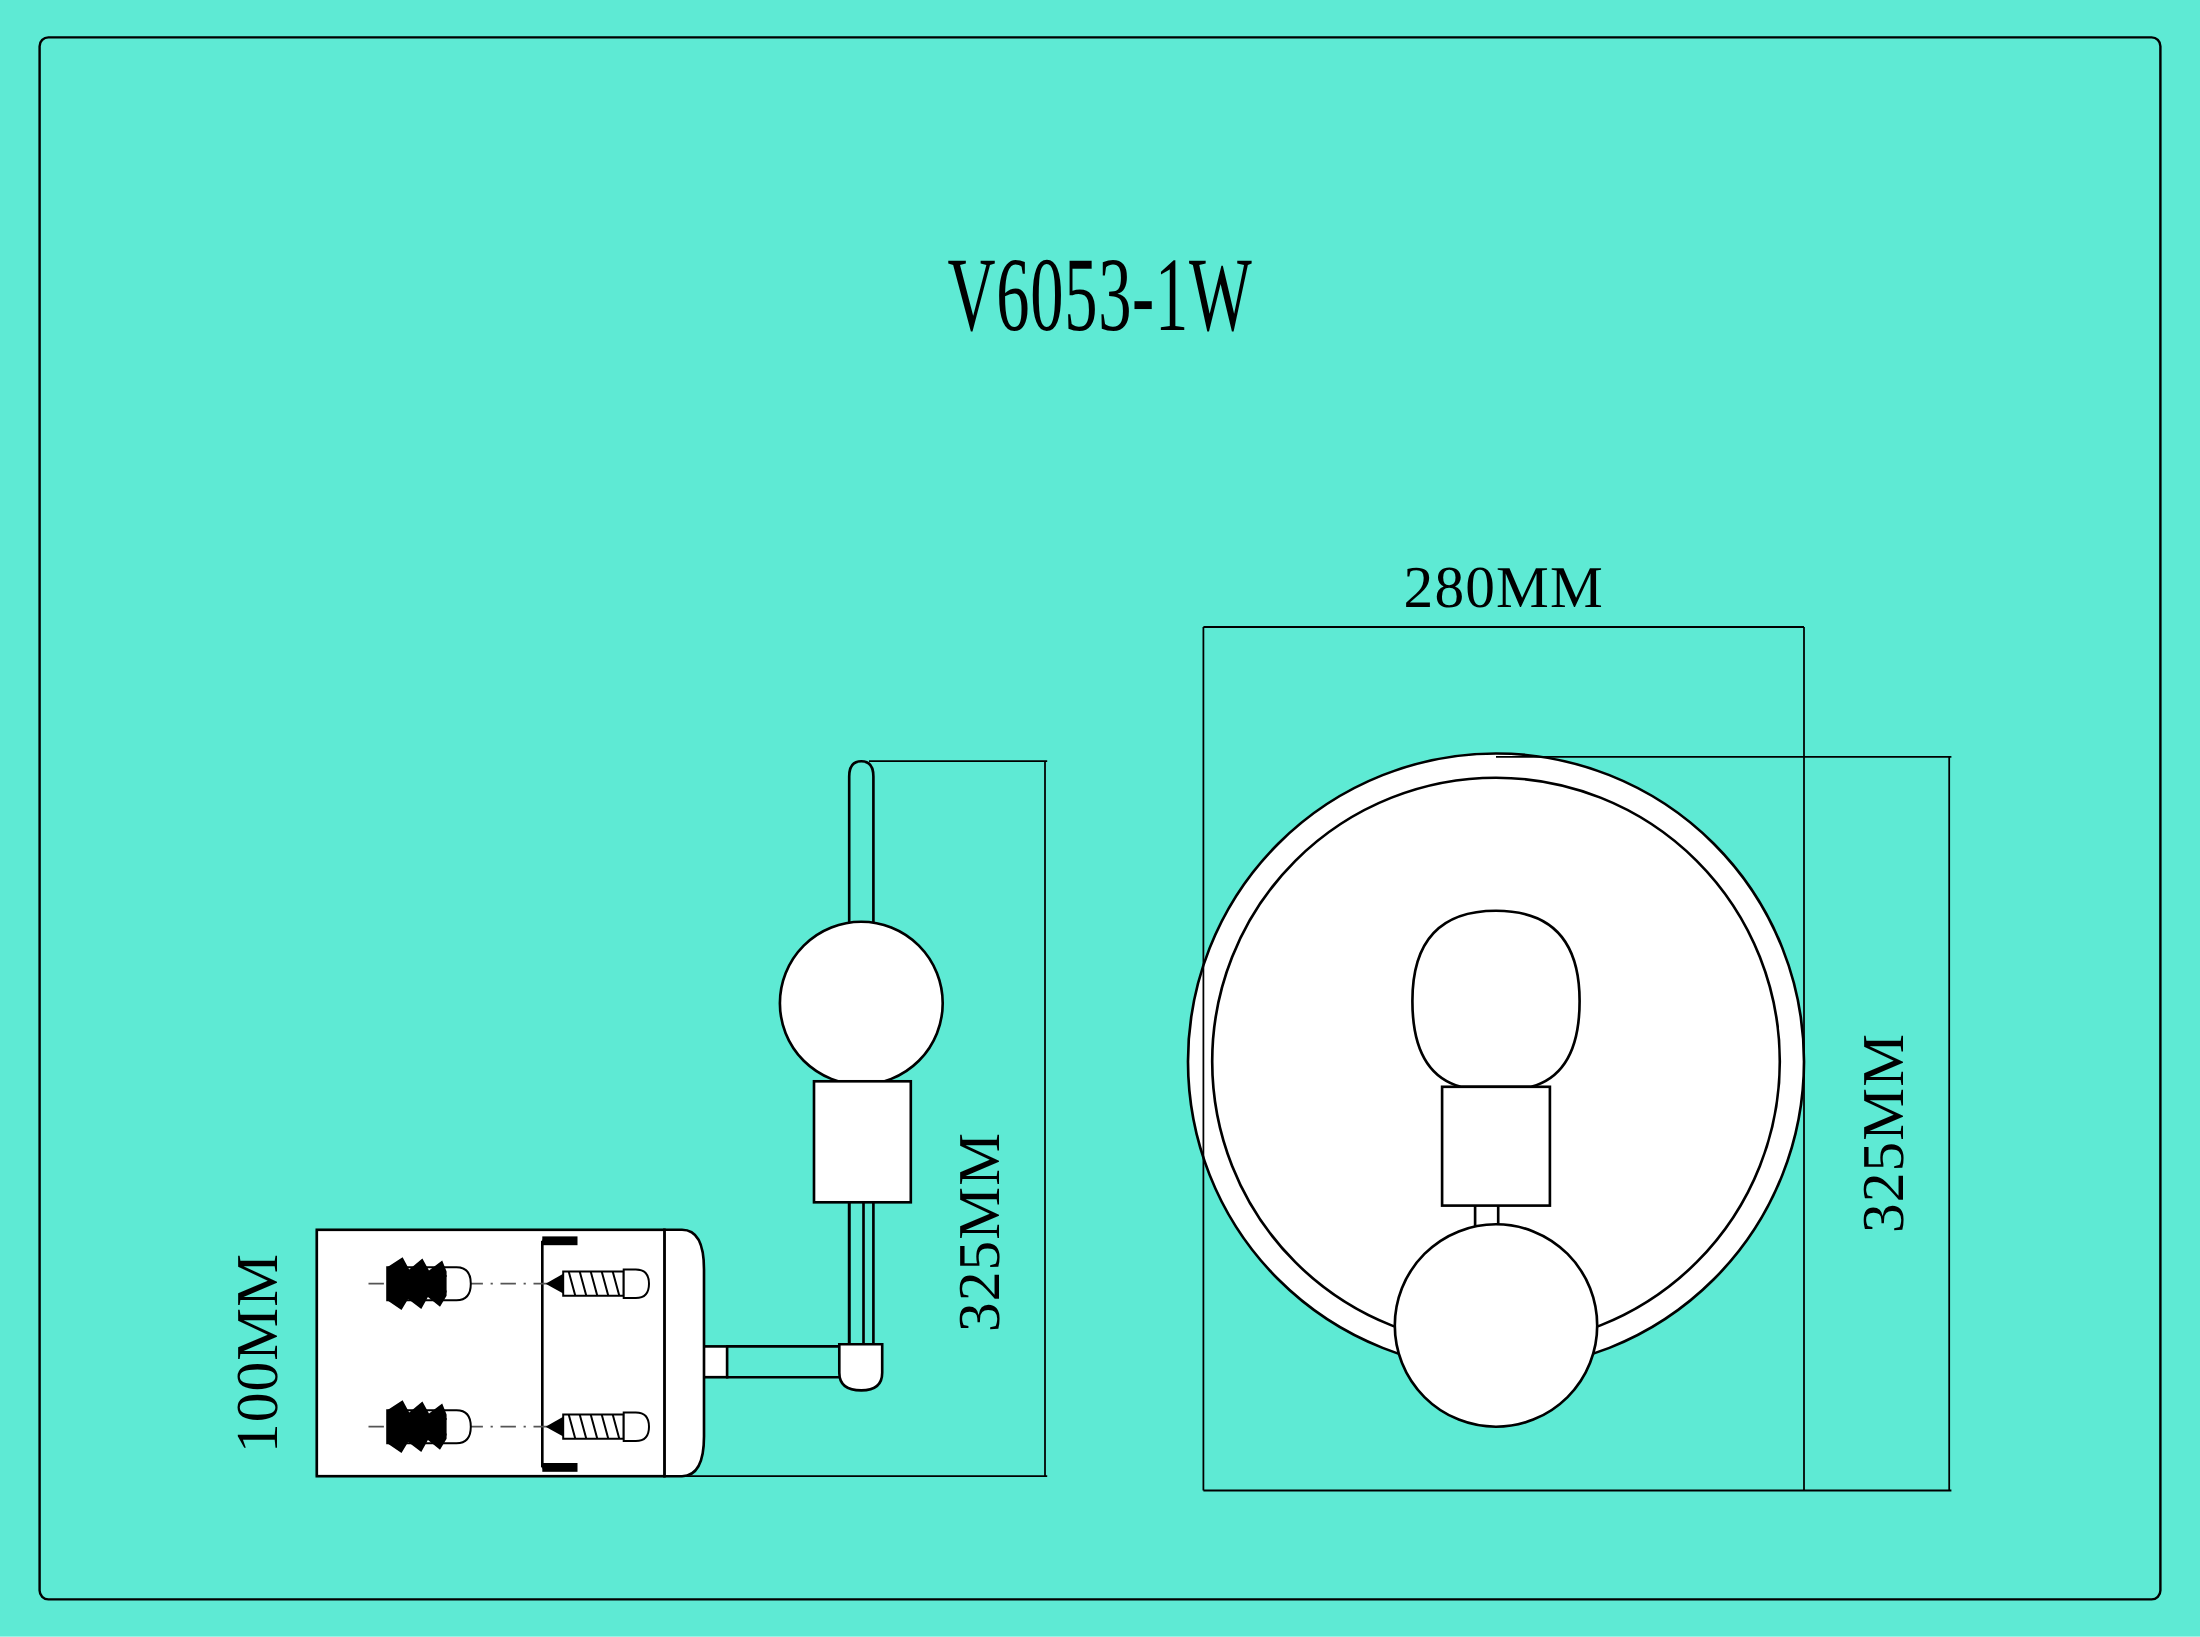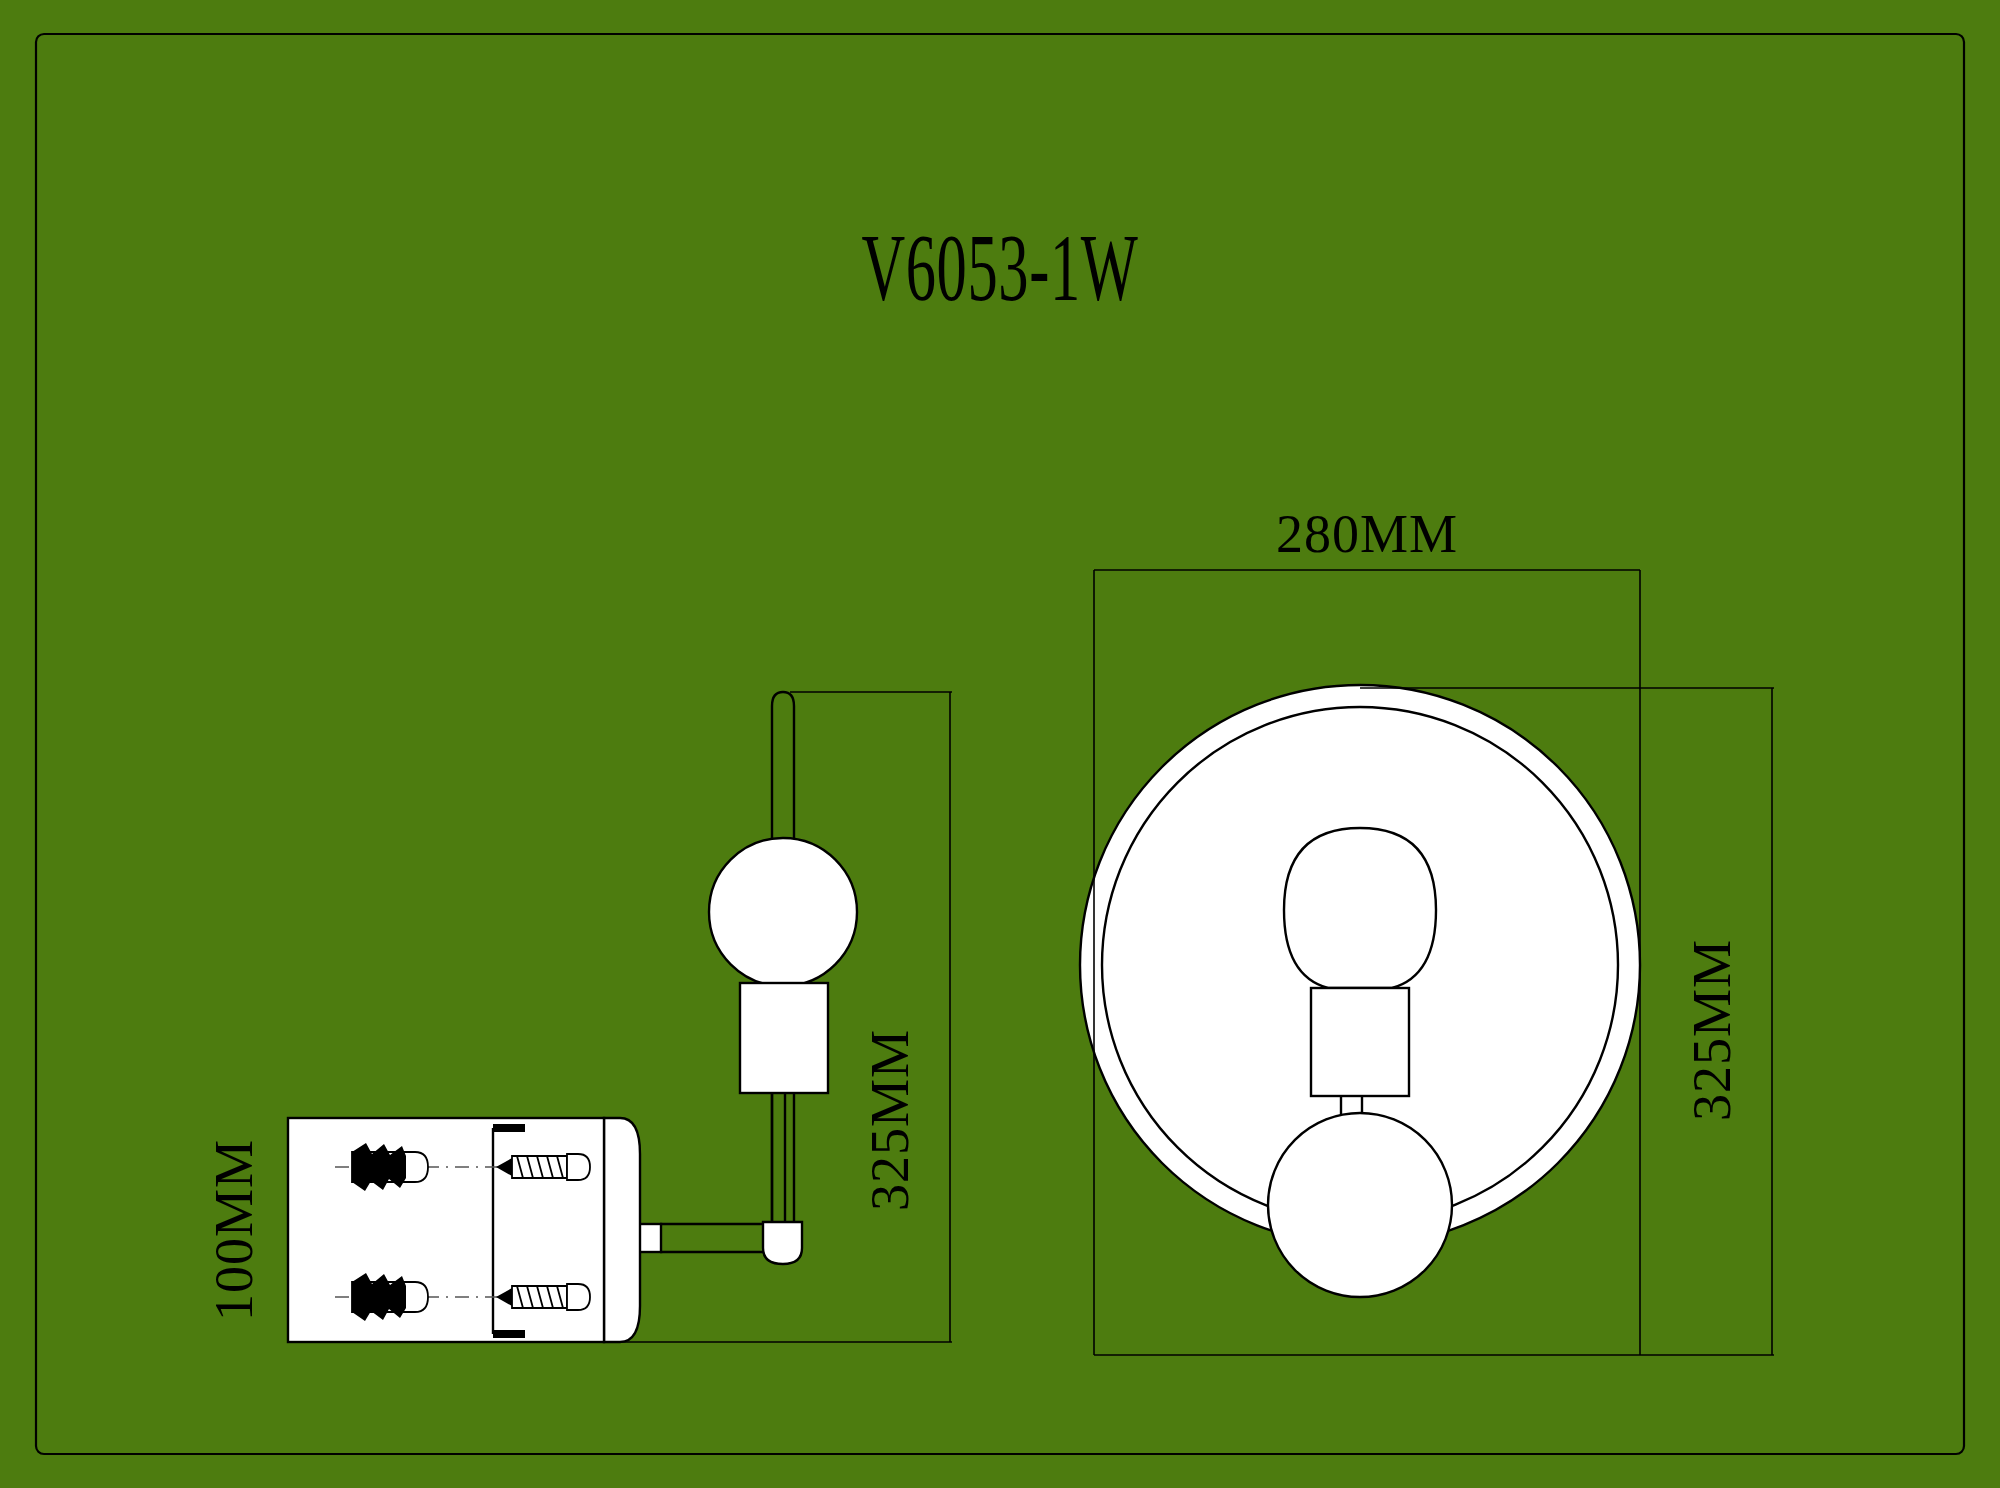--- a/index.html
+++ b/index.html
@@ -8,21 +8,21 @@
     padding: 0;
     background: #ffffff;
   }
   body {
     font-family: "Liberation Serif", "DejaVu Serif", serif;
   }
   #sheet {
     position: relative;
     width: 2000px;
     height: 1488px;
-    background: #4d7c0f;
+    background: #5eead4;
     overflow: hidden;
     text-decoration: underline;
   }
   #sheet svg {
     position: absolute;
     top: 0;
     left: 0;
     width: 2000px;
     height: 1488px;
     display: block;

